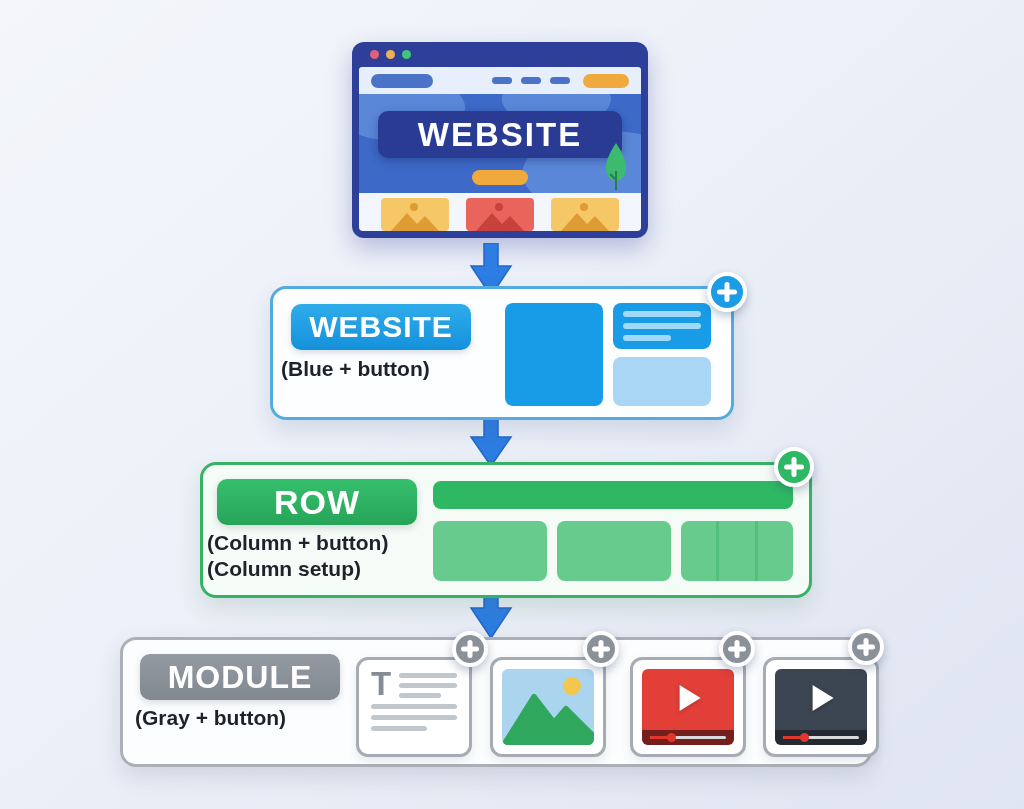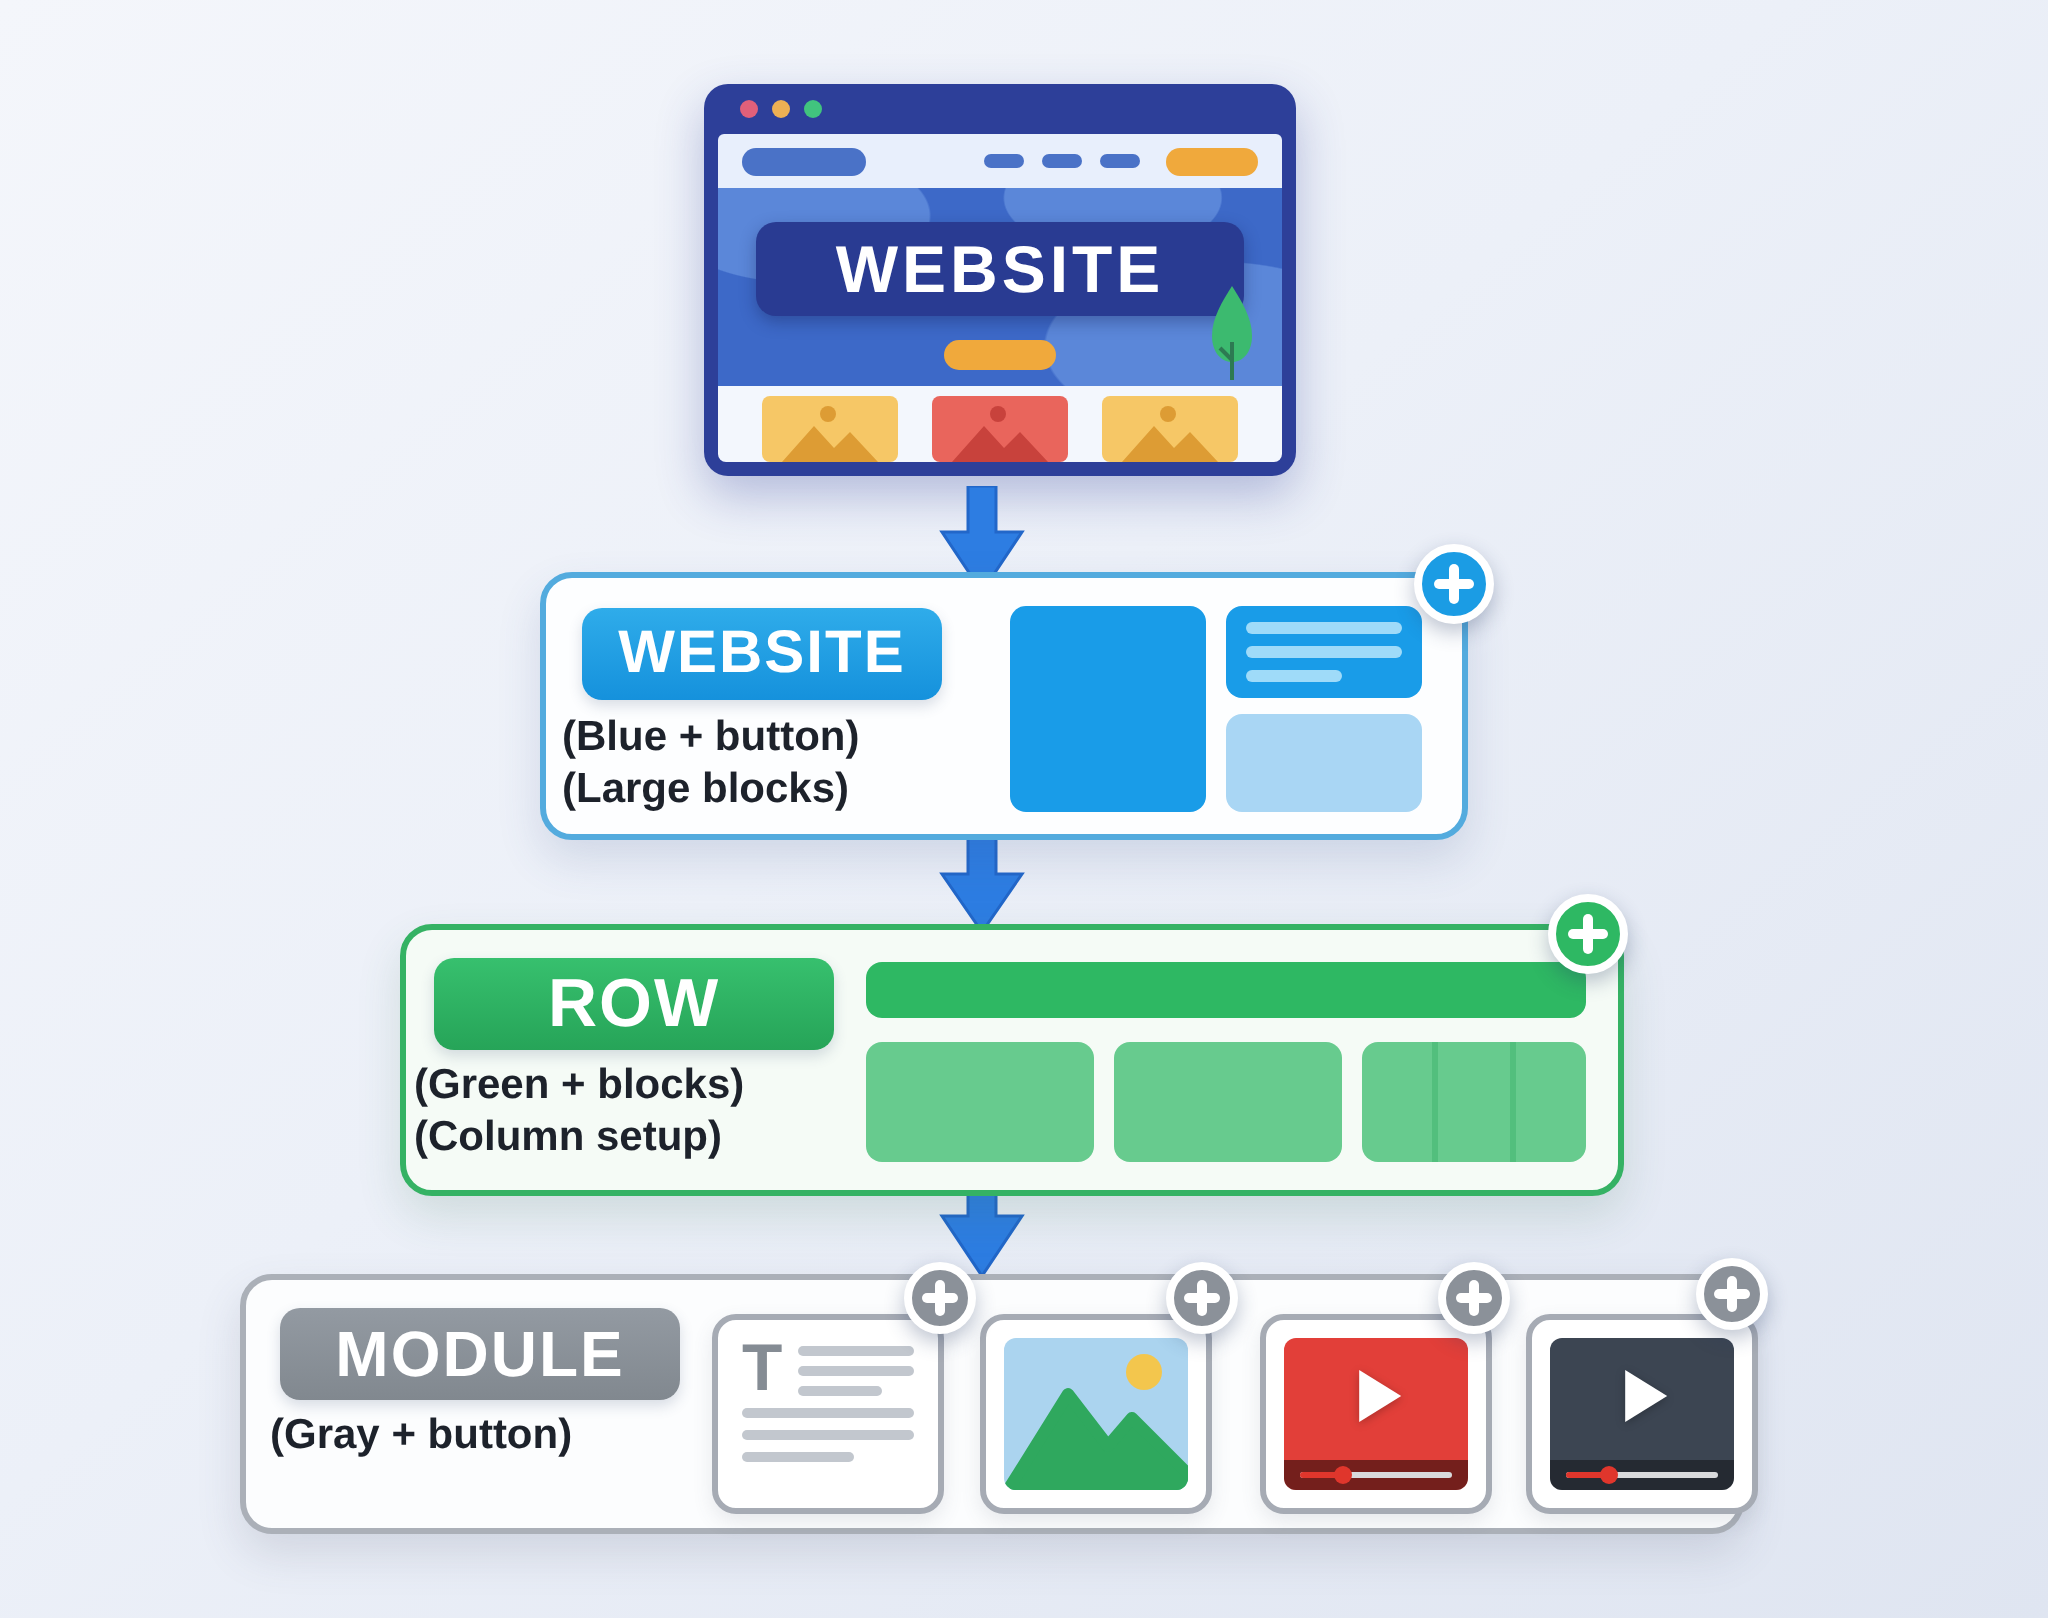--- a/index.html
+++ b/index.html
@@ -234,38 +234,37 @@
   <svg class="arrow a3" height="52" viewBox="0 0 54 52">
     <polygon points="20,0 34,0 34,21 47,21 27,51 7,21 20,21" fill="#2d7de2" stroke="#2267c9" stroke-width="1.5"></polygon>
   </svg>
 
   <div class="panel section-panel">
     <div class="badge section-badge">
       <span>WEBSITE</span>
     </div>
     <div class="notes section-notes">
       <div>(Blue + button)</div>
-      <div>(Large blocks)</div>
     </div>
     <div class="sec-big"></div>
     <div class="sec-text">
       <span class="ln"></span>
       <span class="ln"></span>
       <span class="ln short"></span>
     </div>
     <div class="sec-light"></div>
     <button class="plus blue section-plus" aria-label="add section"></button>
   </div>
 
   <div class="panel row-panel">
     <div class="badge row-badge">
       <span>ROW</span>
     </div>
     <div class="notes row-notes">
-      <div>(Green + blocks)</div>
+      <div>(Column + button)</div>
       <div>(Column setup)</div>
     </div>
     <div class="row-bar"></div>
     <div class="row-block rb1"></div>
     <div class="row-block rb2"></div>
     <div class="row-block rb3">
       <span class="col"></span>
       <span class="col-div"></span>
       <span class="col"></span>
       <span class="col-div"></span>

